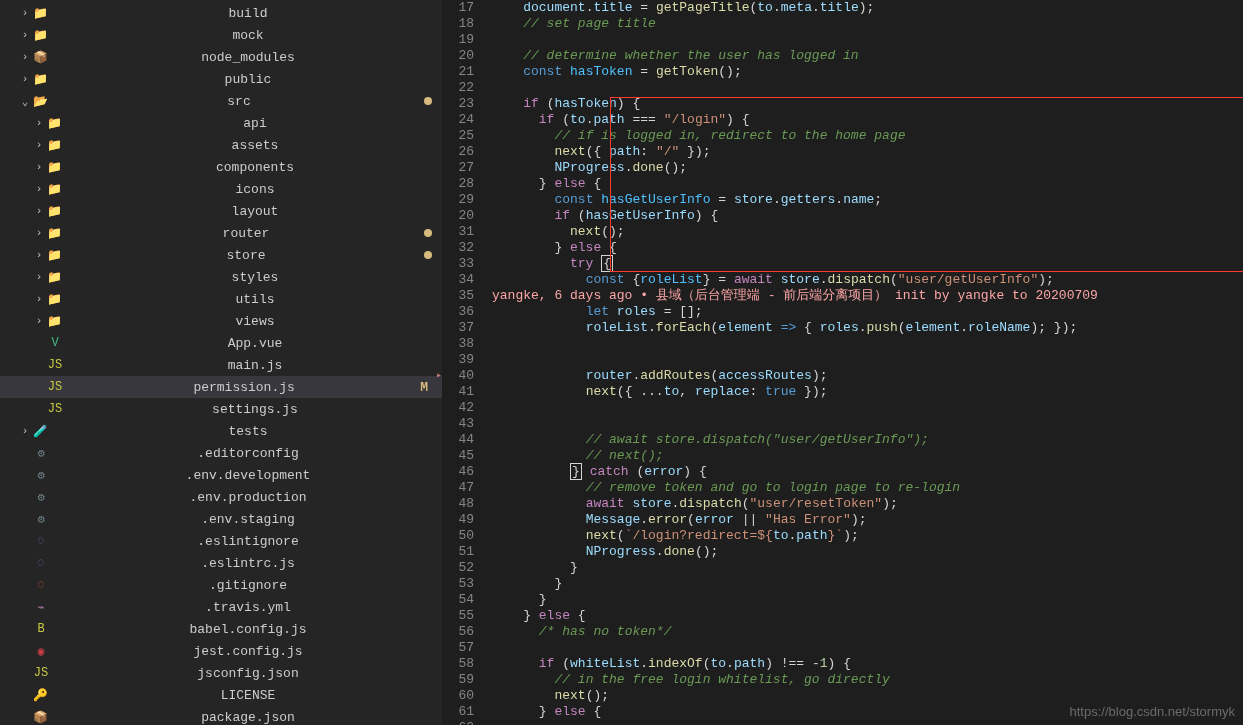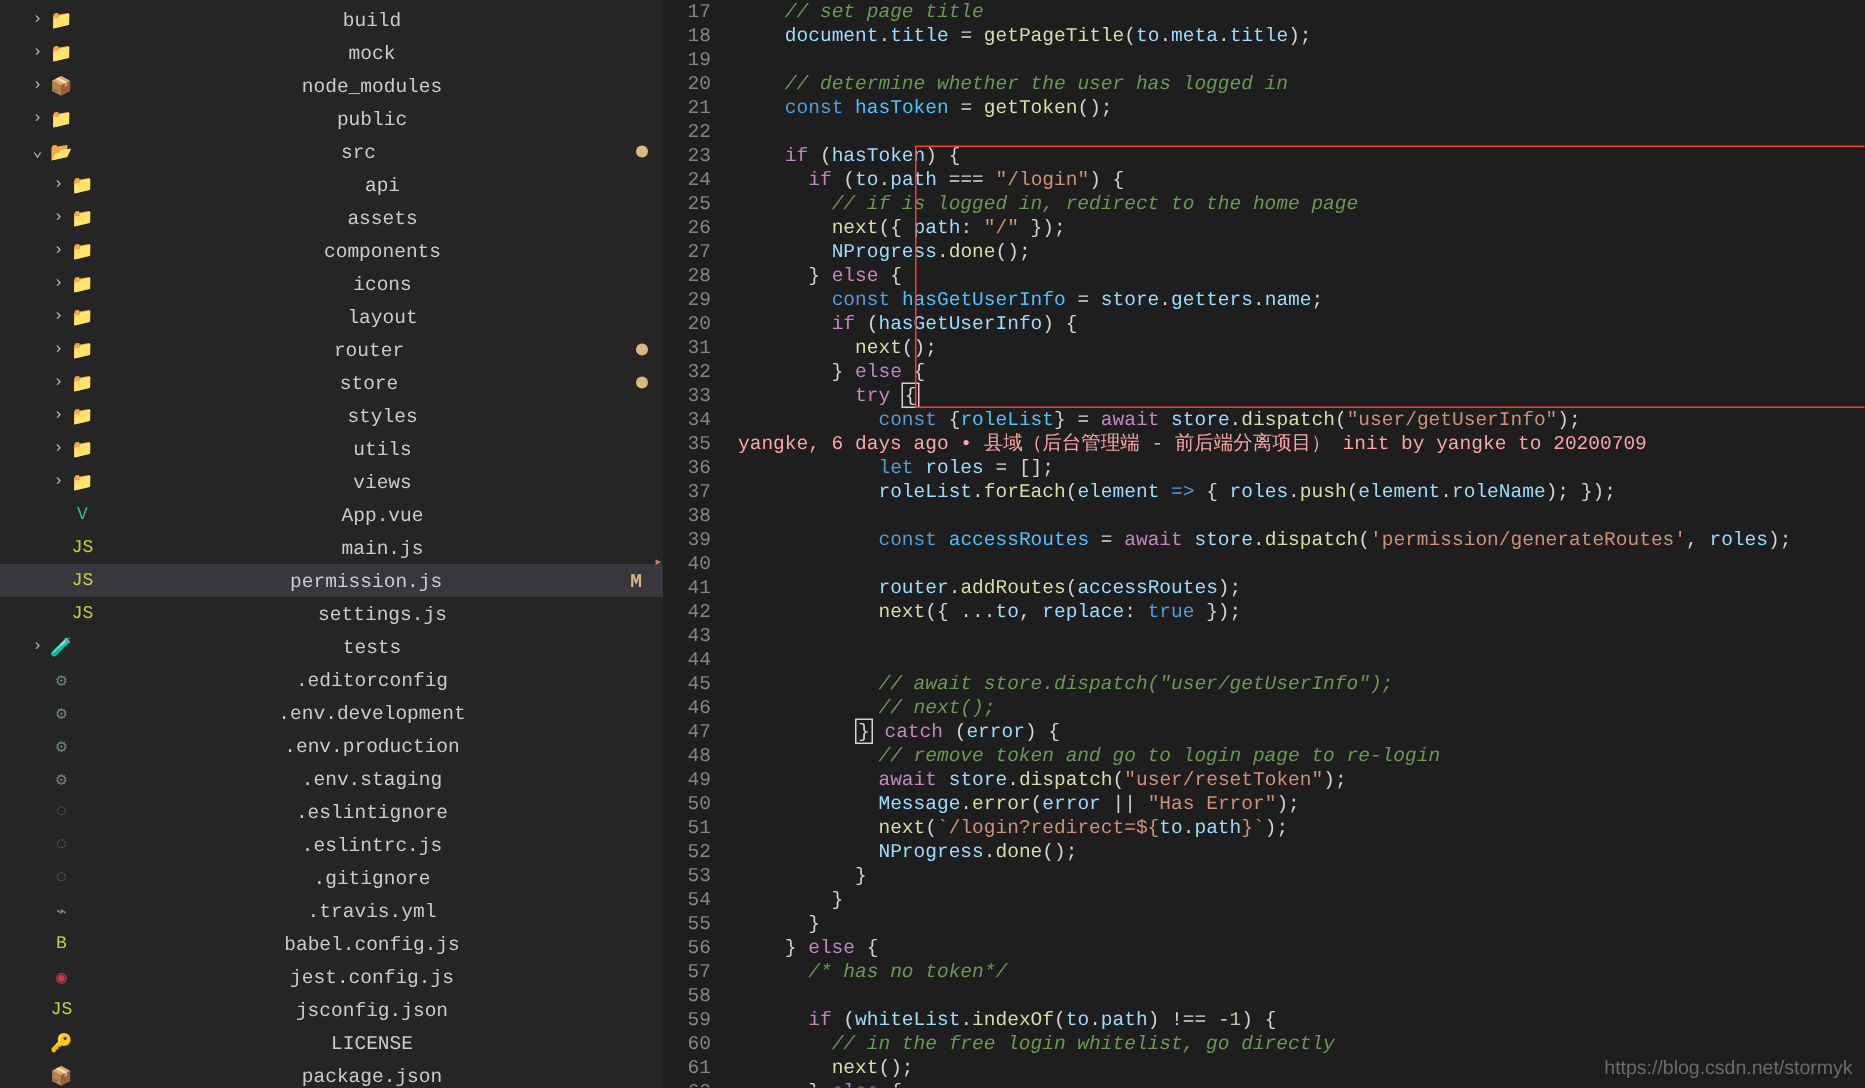--- a/index.html
+++ b/index.html
@@ -382,43 +382,42 @@
       <div>56</div>
       <div>57</div>
       <div>58</div>
       <div>59</div>
       <div>60</div>
       <div>61</div>
       <div>62</div>
     </div>
   <div class="code" id="code">
     <div class="redbox"></div>
-  <pre class="line">    <span class="c-comment">// set page title</span></pre>
-      <pre class="line">    <span class="c-var">document</span>.<span class="c-prop">title</span> = <span class="c-func">getPageTitle</span>(<span class="c-var">to</span>.<span class="c-prop">meta</span>.<span class="c-prop">title</span>);</pre>
+  <pre class="line">    <span class="c-var">document</span>.<span class="c-prop">title</span> = <span class="c-func">getPageTitle</span>(<span class="c-var">to</span>.<span class="c-prop">meta</span>.<span class="c-prop">title</span>);</pre>
+      <pre class="line">    <span class="c-comment">// set page title</span></pre>
       <pre class="line"></pre>
       <pre class="line">    <span class="c-comment">// determine whether the user has logged in</span></pre>
       <pre class="line">    <span class="c-keyword">const</span> <span class="c-const">hasToken</span> = <span class="c-func">getToken</span>();</pre>
       <pre class="line"></pre>
       <pre class="line">    <span class="c-ctrl">if</span> (<span class="c-var">hasToken</span>) {</pre>
       <pre class="line">      <span class="c-ctrl">if</span> (<span class="c-var">to</span>.<span class="c-prop">path</span> === <span class="c-string">"/login"</span>) {</pre>
       <pre class="line">        <span class="c-comment">// if is logged in, redirect to the home page</span></pre>
       <pre class="line">        <span class="c-func">next</span>({ <span class="c-prop">path</span>: <span class="c-string">"/"</span> });</pre>
       <pre class="line">        <span class="c-var">NProgress</span>.<span class="c-func">done</span>();</pre>
       <pre class="line">      } <span class="c-ctrl">else</span> {</pre>
       <pre class="line">        <span class="c-keyword">const</span> <span class="c-const">hasGetUserInfo</span> = <span class="c-var">store</span>.<span class="c-prop">getters</span>.<span class="c-prop">name</span>;</pre>
       <pre class="line">        <span class="c-ctrl">if</span> (<span class="c-var">hasGetUserInfo</span>) {</pre>
       <pre class="line">          <span class="c-func">next</span>();</pre>
       <pre class="line">        } <span class="c-ctrl">else</span> {</pre>
       <pre class="line">          <span class="c-ctrl">try</span> <span class="cursorbox">{</span></pre>
       <pre class="line">            <span class="c-keyword">const</span> {<span class="c-const">roleList</span>} = <span class="c-ctrl">await</span> <span class="c-var">store</span>.<span class="c-func">dispatch</span>(<span class="c-string">"user/getUserInfo"</span>);</pre>
       <pre class="line"><span class="blame">yangke, 6 days ago • 县域（后台管理端 - 前后端分离项目） init by yangke to 20200709</span></pre>
       <pre class="line">            <span class="c-keyword">let</span> <span class="c-var">roles</span> = [];</pre>
       <pre class="line">            <span class="c-var">roleList</span>.<span class="c-func">forEach</span>(<span class="c-var">element</span> <span class="c-keyword">=&gt;</span> { <span class="c-var">roles</span>.<span class="c-func">push</span>(<span class="c-var">element</span>.<span class="c-prop">roleName</span>); });</pre>
       <pre class="line"></pre>
-      <pre class="line">            <span class="c-keyword">const</span> <span class="c-const">accessRoutes</span> = <span class="c-ctrl">await</span> <span class="c-var">store</span>.<span class="c-func">dispatch</span>(<span class="c-string">'permission/generateRoutes'</span>, <span class="c-var">roles</span>);</pre>
       <pre class="line"></pre>
       <pre class="line">            <span class="c-var">router</span>.<span class="c-func">addRoutes</span>(<span class="c-var">accessRoutes</span>);</pre>
       <pre class="line">            <span class="c-func">next</span>({ ...<span class="c-var">to</span>, <span class="c-prop">replace</span>: <span class="c-keyword">true</span> });</pre>
       <pre class="line"></pre>
       <pre class="line"></pre>
       <pre class="line">            <span class="c-comment">// await store.dispatch("user/getUserInfo");</span></pre>
       <pre class="line">            <span class="c-comment">// next();</span></pre>
       <pre class="line">          <span class="cursorbox">}</span> <span class="c-ctrl">catch</span> (<span class="c-var">error</span>) {</pre>
       <pre class="line">            <span class="c-comment">// remove token and go to login page to re-login</span></pre>
       <pre class="line">            <span class="c-ctrl">await</span> <span class="c-var">store</span>.<span class="c-func">dispatch</span>(<span class="c-string">"user/resetToken"</span>);</pre>

